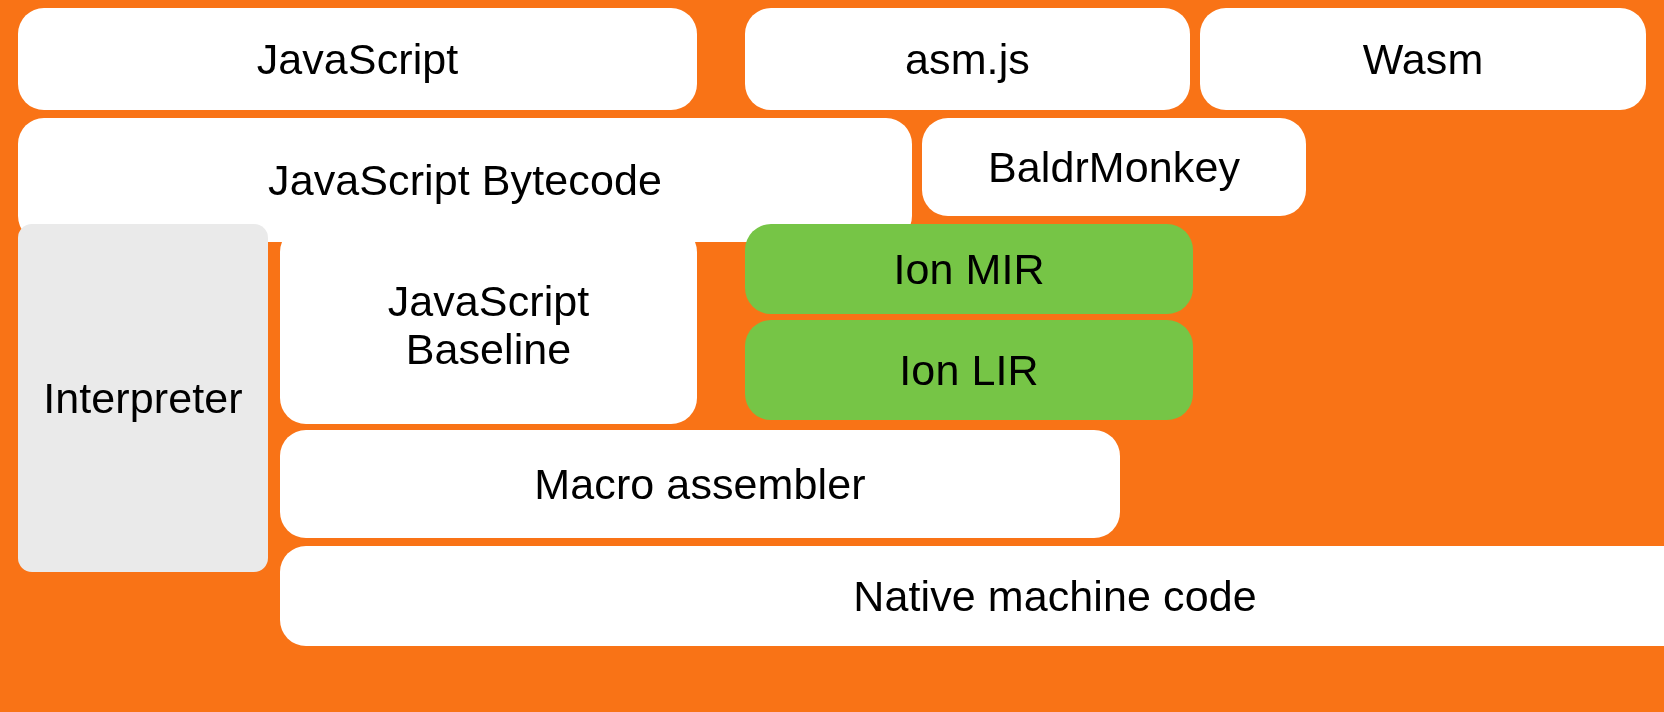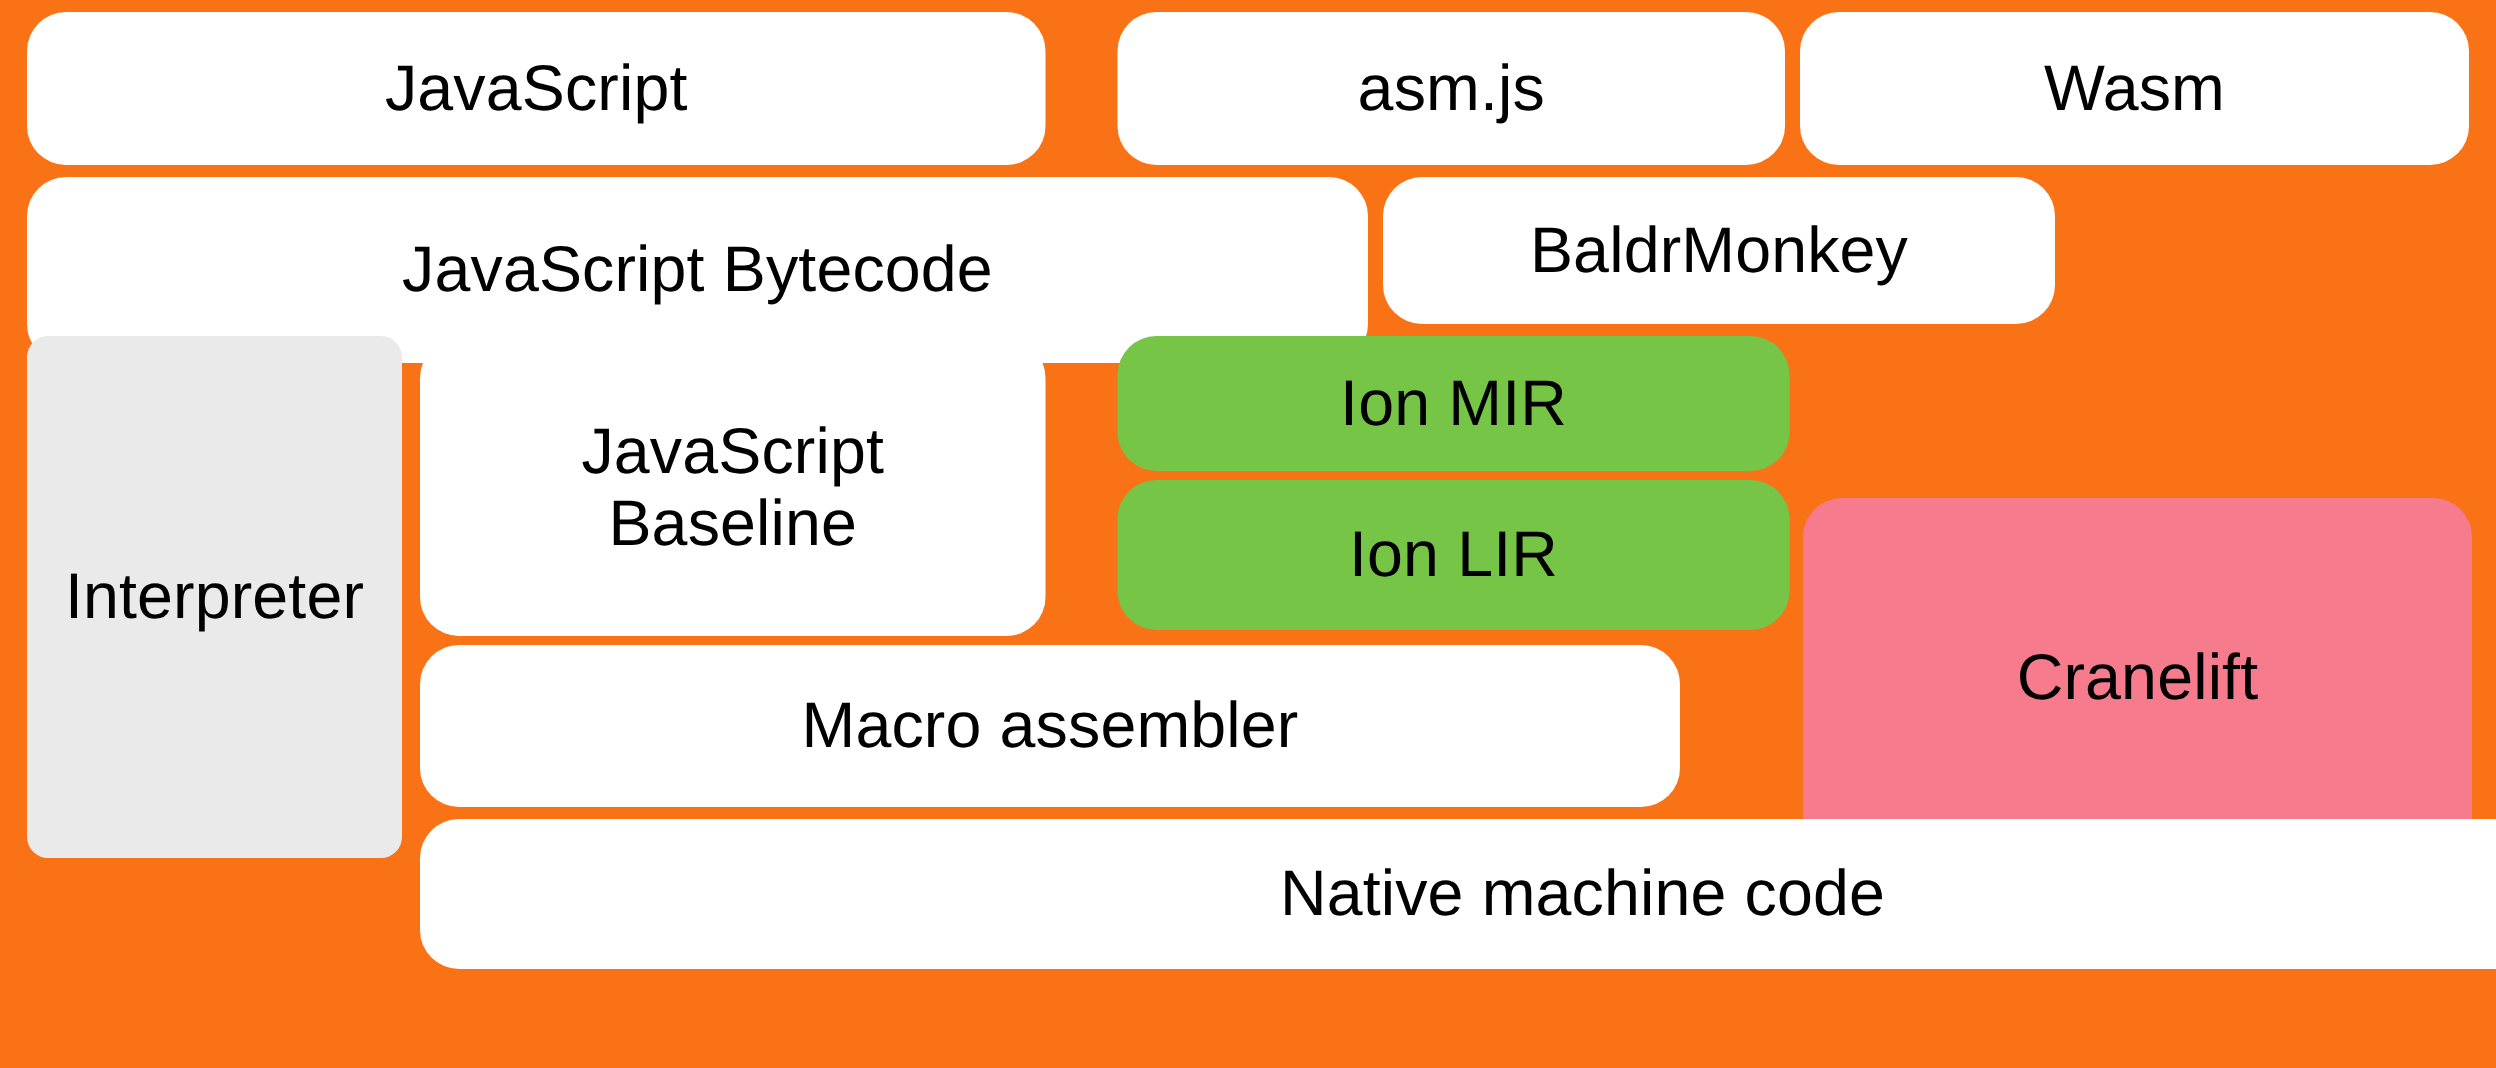--- a/index.html
+++ b/index.html
@@ -39,22 +39,21 @@
 </style>
 </head>
 <body>
 
 <div id="canvas">
 
 <div class="box fill-white" style="left: 18px; top: 8px; width: 679px; height: 102px;">JavaScript</div>
     <div class="box fill-white" style="left: 745px; top: 8px; width: 445px; height: 102px;">asm.js</div>
     <div class="box fill-white" style="left: 1200px; top: 8px; width: 446px; height: 102px;">Wasm</div>
     <div class="box fill-white" style="left: 18px; top: 118px; width: 894px; height: 124px;">JavaScript Bytecode</div>
-    <div class="box fill-white" style="left: 922px; top: 118px; width: 448px; height: 98px;">BaldrMonkey</div>
+    <div class="box fill-white" style="left: 922px; top: 118px; width: 384px; height: 98px;">BaldrMonkey</div>
     <div class="box fill-gray" style="left: 18px; top: 224px; width: 250px; height: 348px;">Interpreter</div>
     <div class="box fill-white" style="left: 280px; top: 226px; width: 417px; height: 198px;">JavaScript
 Baseline</div>
     <div class="box fill-green" style="left: 745px; top: 224px; width: 448px; height: 90px;">Ion MIR</div>
     <div class="box fill-green" style="left: 745px; top: 320px; width: 448px; height: 100px;">Ion LIR</div>
-    <div class="box fill-pink" style="left: 1202px; top: 332px; width: 446px; height: 240px;">Cranelift</div>
     <div class="box fill-white" style="left: 280px; top: 430px; width: 840px; height: 108px;">Macro assembler</div>
     <div class="box fill-white" style="left: 280px; top: 546px; width: 1550px; height: 100px;">Native machine code</div>
   </div>
 
 </body></html>

